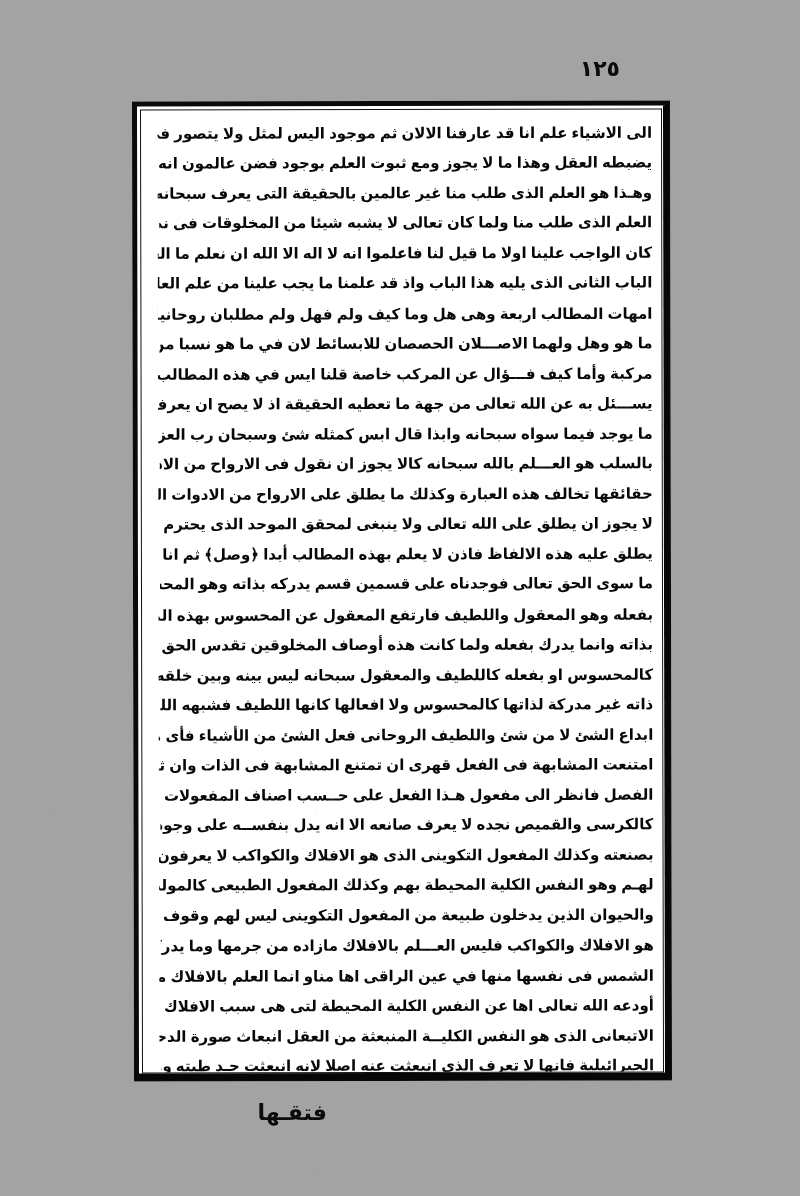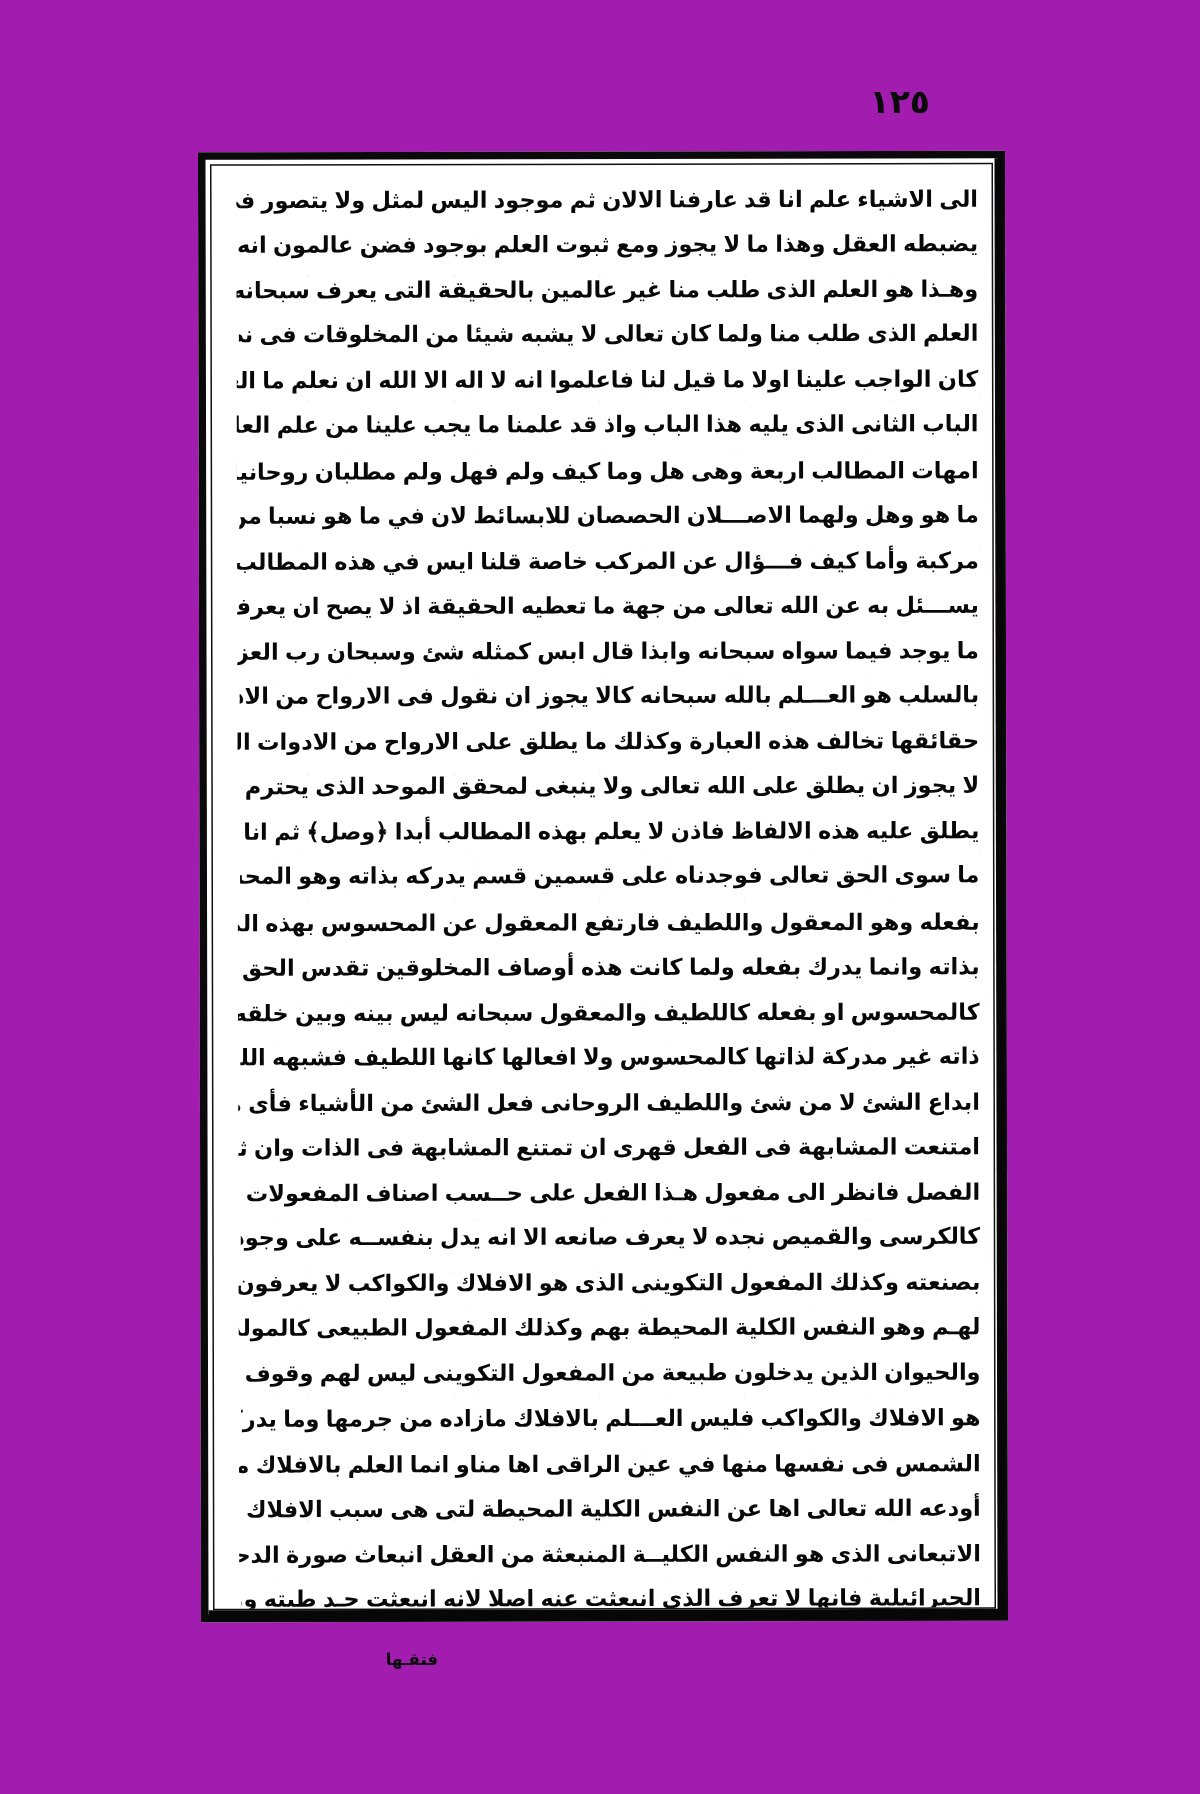--- a/index.html
+++ b/index.html
@@ -12,21 +12,21 @@
     height: 1196px;
     position: relative;
     overflow: hidden;
     font-family: "DejaVu Sans", sans-serif;
   }
 
   
   #page-sheet {
     position: absolute;
     inset: 0;
-    background: #a21caf;
+    background: #a3a3a3;
   }
 
   
   #folio-number {
     position: absolute;
     top: 58px;
     right: 180px;
     font-family: "DejaVu Sans", sans-serif;
     font-size: 22px;
     font-weight: 700;
@@ -115,24 +115,24 @@
     transform-origin: right center;
   }
   
   .ms-line:nth-child(odd)  { transform: scaleX(0.985) translateY(0.3px); }
   .ms-line:nth-child(4n)   { transform: scaleX(0.982) translateY(-0.3px); }
 
   
   #catchword {
     position: absolute;
     top: 1100px;
-    right: 508px;
-    direction: rtl;
-    font-family: "DejaVu Sans", sans-serif;
-    font-size: 11px;
+    right: 473px;
+    direction: rtl;
+    font-family: "DejaVu Sans", sans-serif;
+    font-size: 22px;
     font-weight: 700;
     color: #0b0b0b;
     letter-spacing: -1px;
   }
 
   
   #scan-speckle {
     position: absolute;
     inset: 0;
     pointer-events: none;

